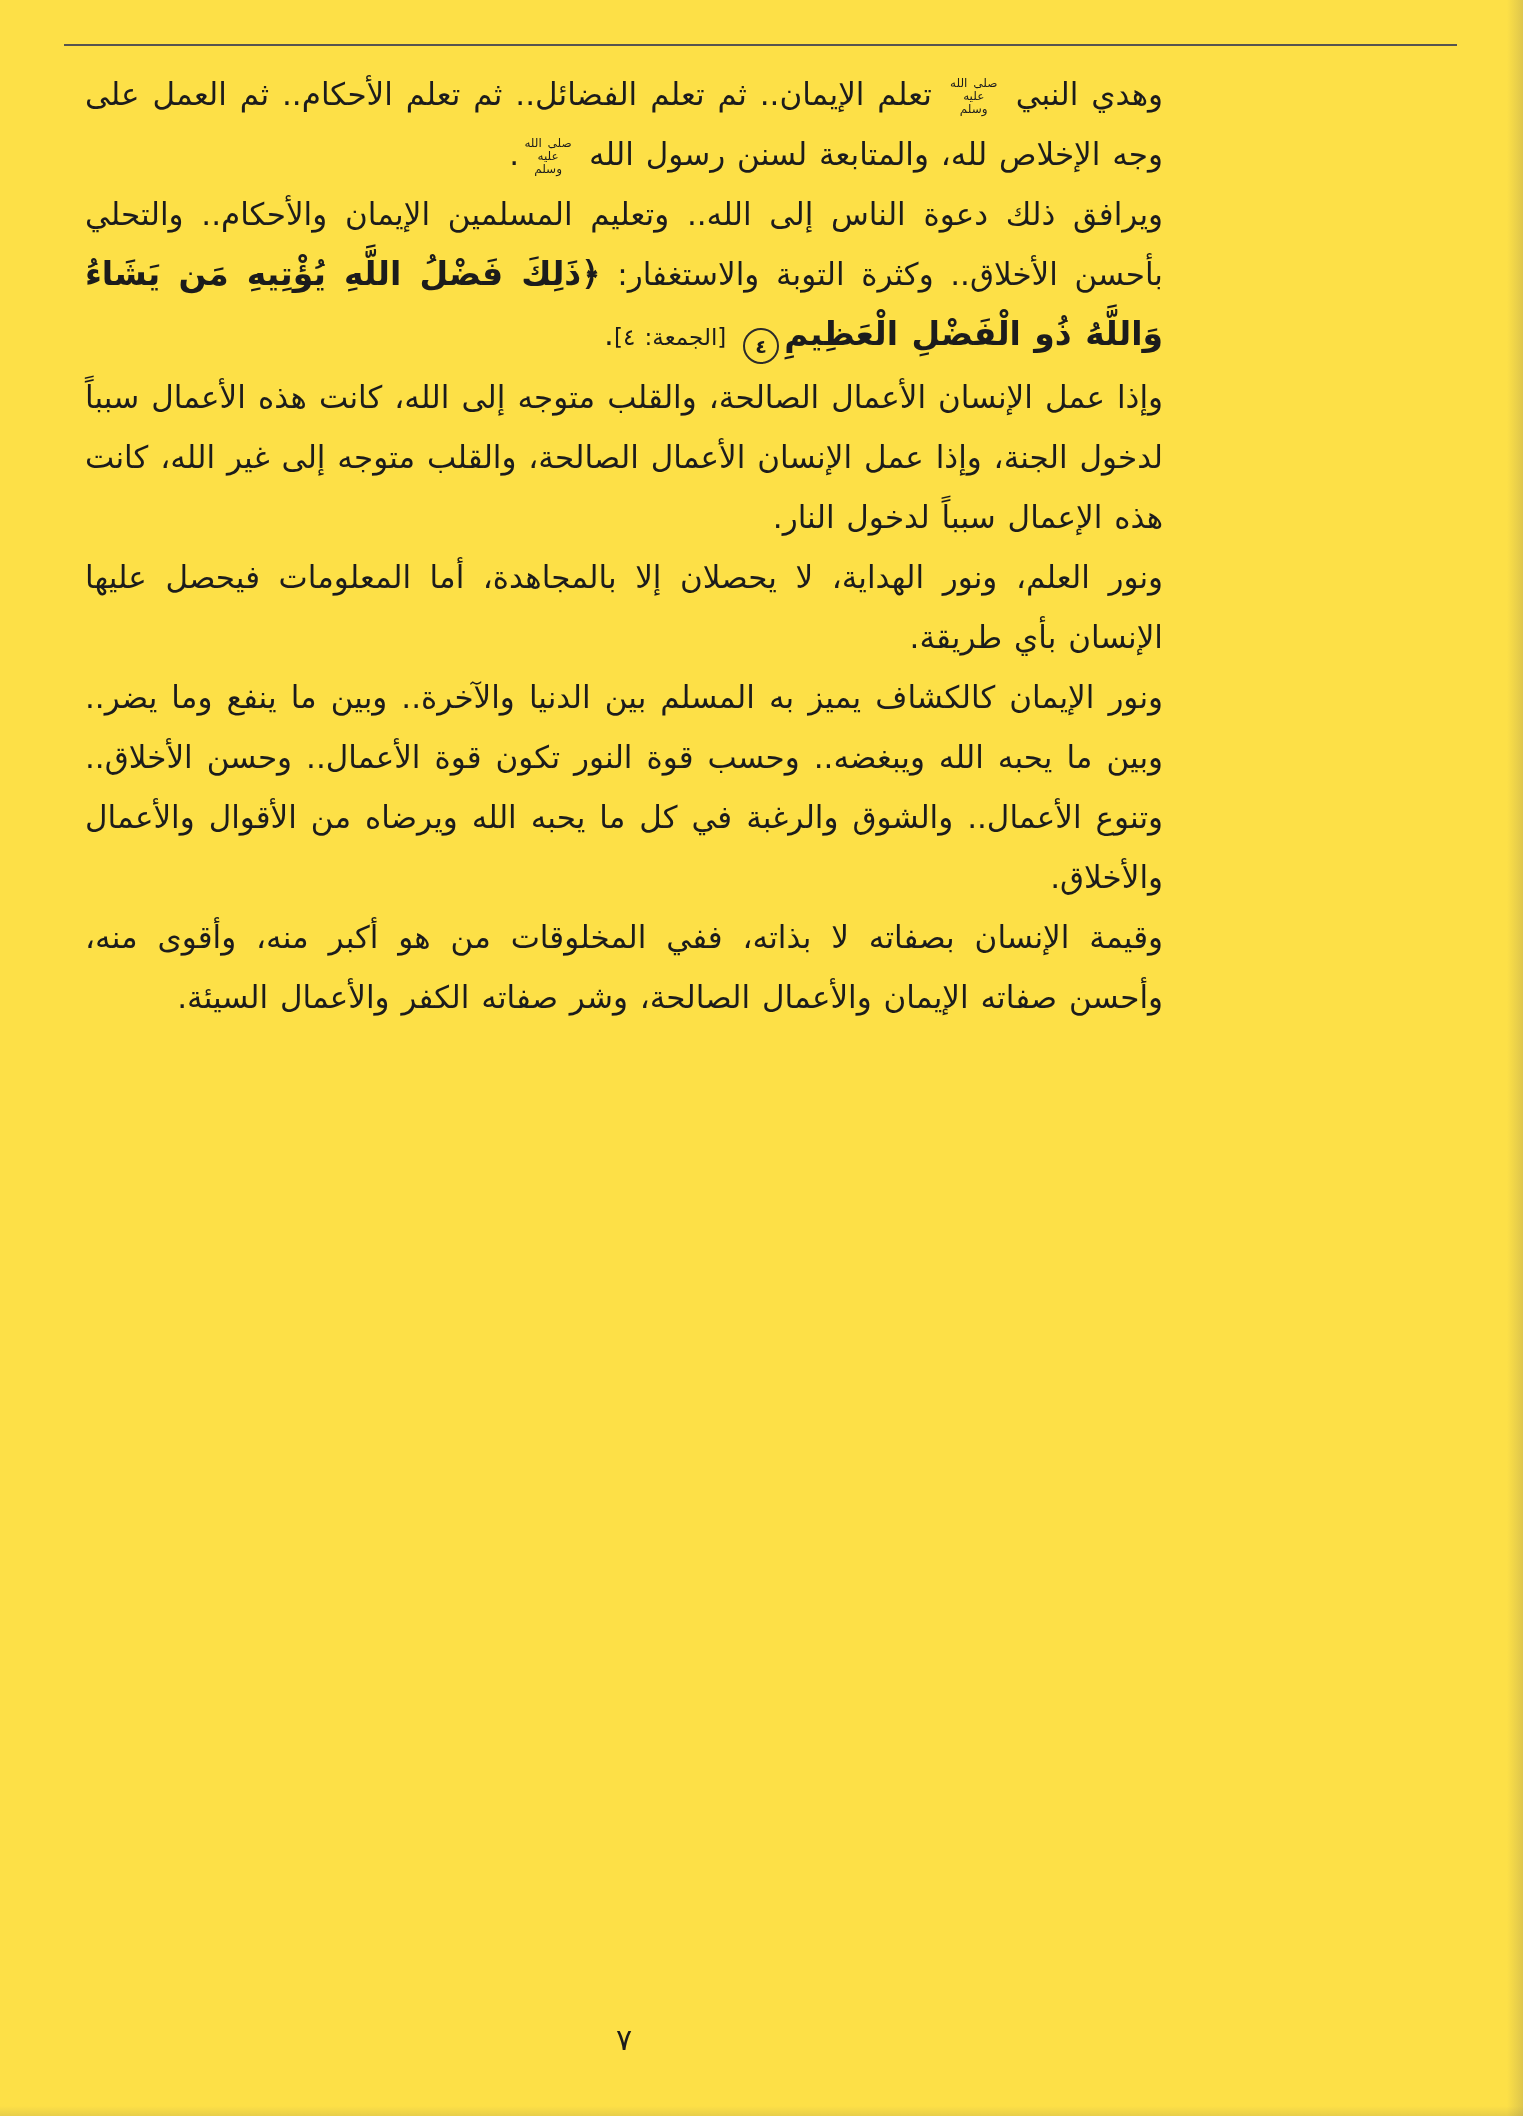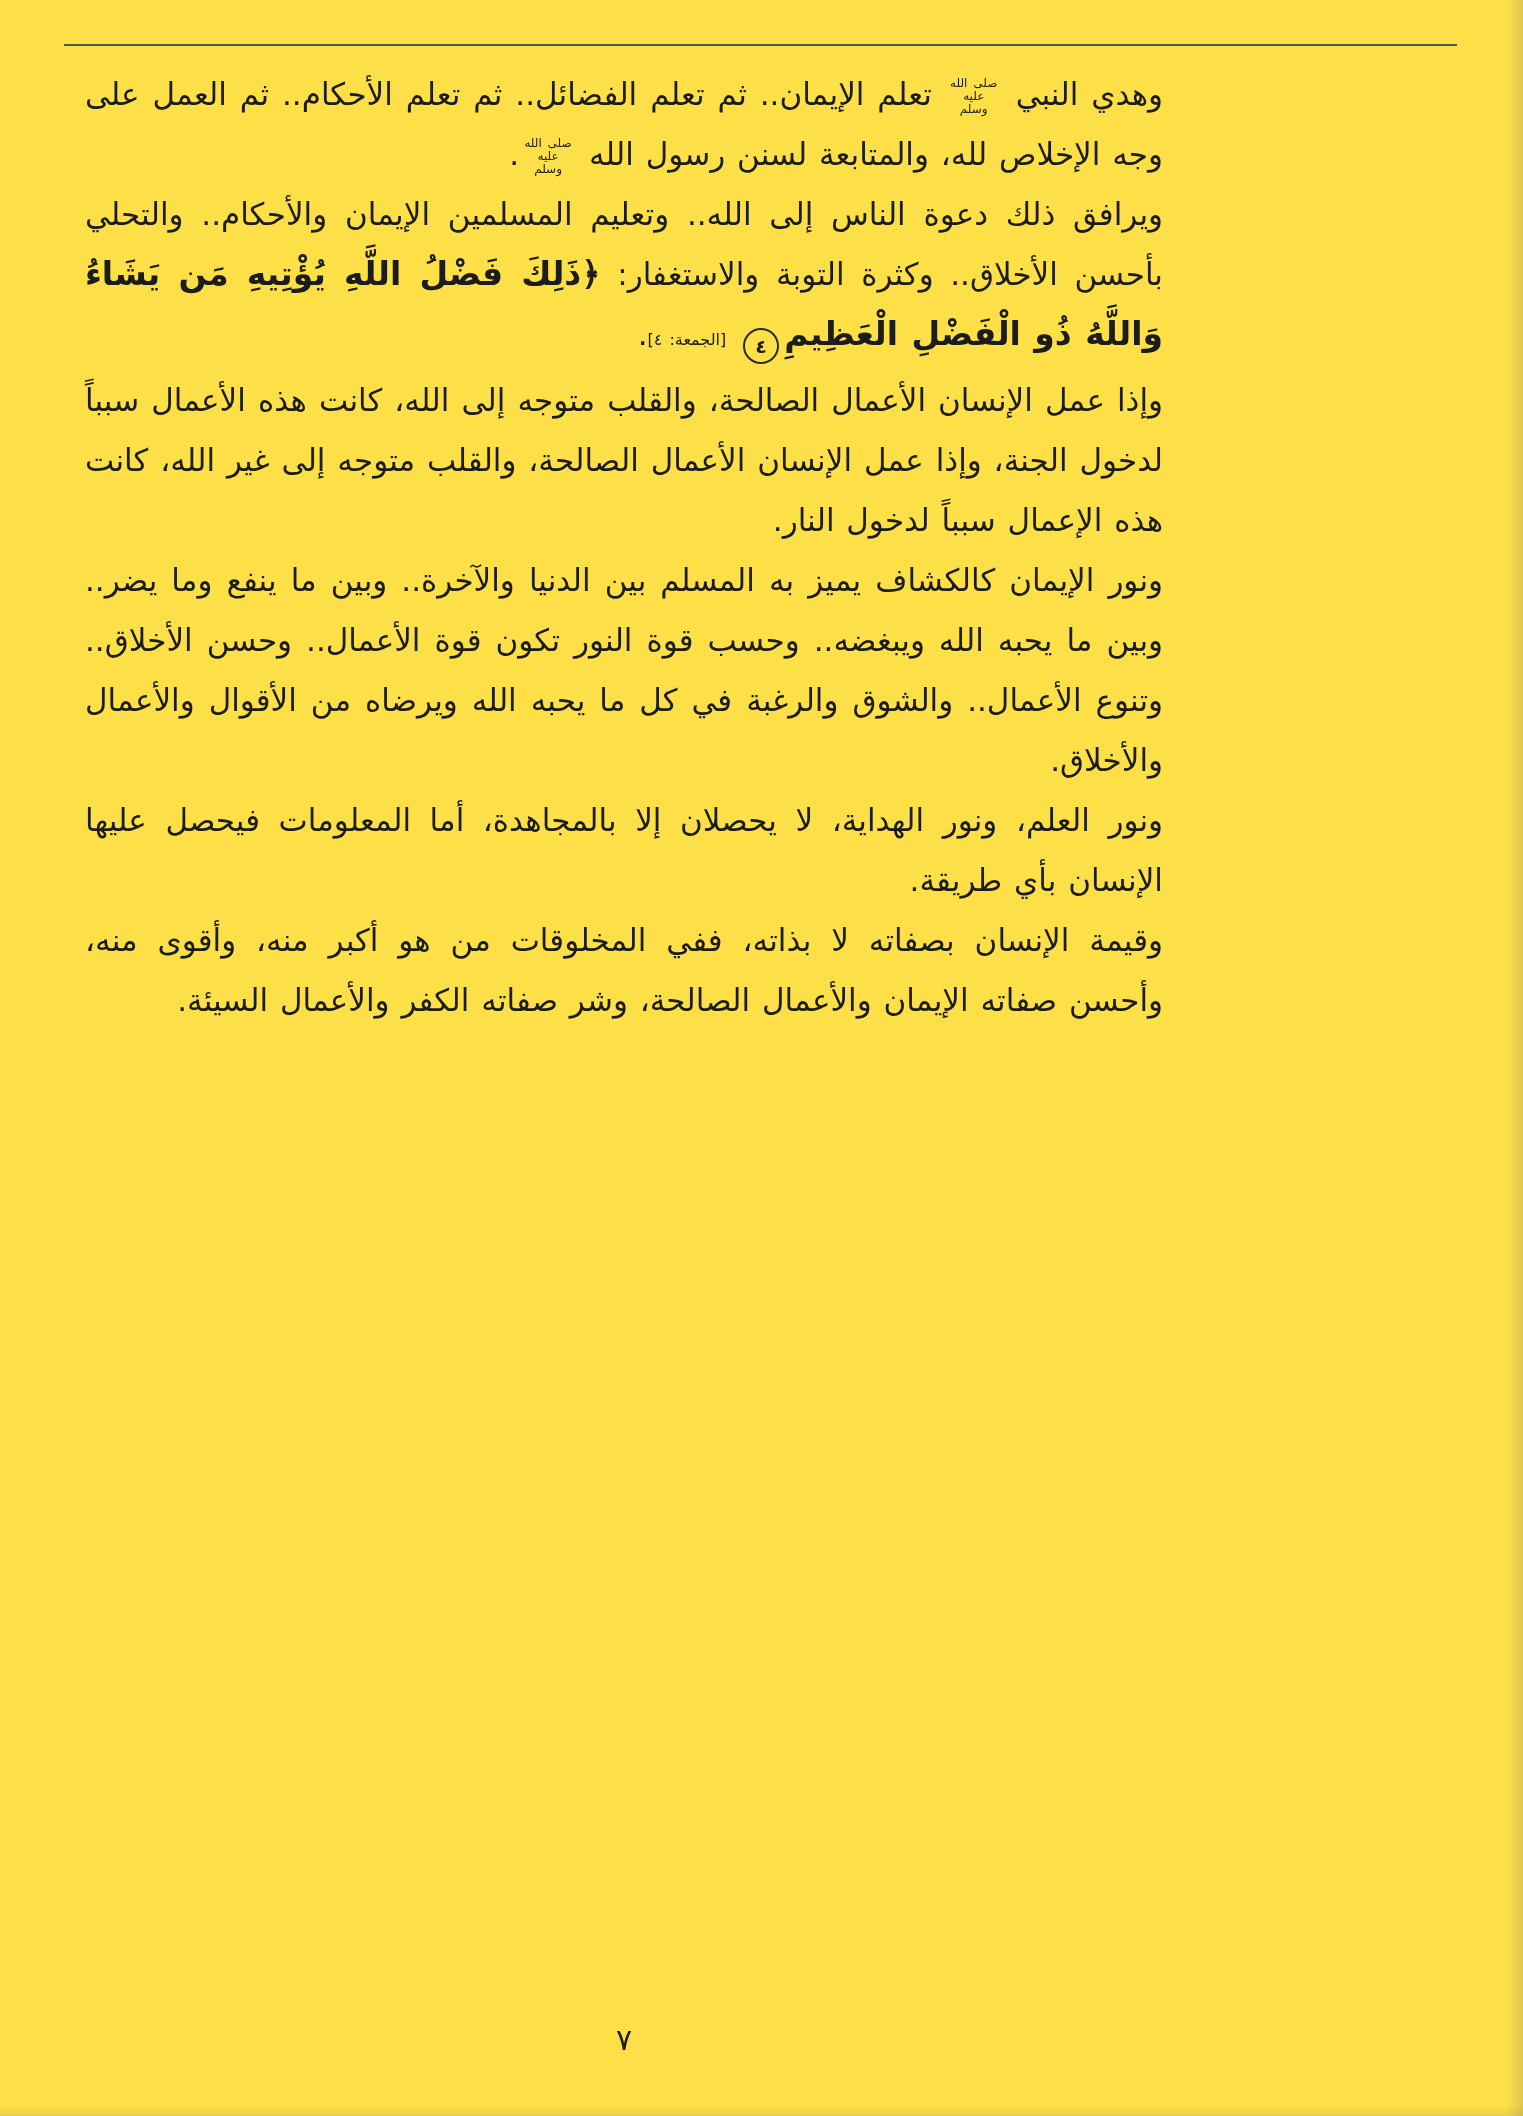--- a/index.html
+++ b/index.html
@@ -45,21 +45,21 @@
     line-height: 32px;
     border: 2px solid #2b2b2b;
     border-radius: 50%;
     text-align: center;
     font-size: 19px;
     font-weight: 700;
     vertical-align: -8px;
     margin: 0 5px;
     box-sizing: border-box;
   }
-  .run-r { font-size: 16px; }
+  .run-r { font-size: 23px; }
   .run-h {
     display: inline-block;
     width: 52px;
     font-size: 12px;
     line-height: 13px;
     text-align: center;
     vertical-align: middle;
     margin: 0 3px;
     font-weight: 400;
   }
@@ -89,20 +89,20 @@
 </style>
 </head>
 <body>
 
 <div class="page">
   <div class="top-rule"></div>
   <div class="content">
       <p class="para"><span class="run-n">وهدي النبي </span><span class="run-h">صلى الله عليه وسلم</span><span class="run-n"> تعلم الإيمان.. ثم تعلم الفضائل.. ثم تعلم الأحكام.. ثم العمل على وجه الإخلاص لله، والمتابعة لسنن رسول الله </span><span class="run-h">صلى الله عليه وسلم</span><span class="run-n">.</span></p>
       <p class="para"><span class="run-n">ويرافق ذلك دعوة الناس إلى الله.. وتعليم المسلمين الإيمان والأحكام.. والتحلي بأحسن الأخلاق.. وكثرة التوبة والاستغفار: </span><span class="run-q">﴿ذَلِكَ فَضْلُ اللَّهِ يُؤْتِيهِ مَن يَشَاءُ وَاللَّهُ ذُو الْفَضْلِ الْعَظِيمِ</span><span class="run-m">٤</span><span class="run-n"> </span><span class="run-r">[الجمعة: ٤]</span><span class="run-n">.</span></p>
       <p class="para"><span class="run-n">وإذا عمل الإنسان الأعمال الصالحة، والقلب متوجه إلى الله، كانت هذه الأعمال سبباً لدخول الجنة، وإذا عمل الإنسان الأعمال الصالحة، والقلب متوجه إلى غير الله، كانت هذه الإعمال سبباً لدخول النار.</span></p>
+      <p class="para"><span class="run-n">ونور العلم، ونور الهداية، لا يحصلان إلا بالمجاهدة، أما المعلومات فيحصل عليها الإنسان بأي طريقة.</span></p>
       <p class="para"><span class="run-n">ونور الإيمان كالكشاف يميز به المسلم بين الدنيا والآخرة.. وبين ما ينفع وما يضر.. وبين ما يحبه الله ويبغضه.. وحسب قوة النور تكون قوة الأعمال.. وحسن الأخلاق.. وتنوع الأعمال.. والشوق والرغبة في كل ما يحبه الله ويرضاه من الأقوال والأعمال والأخلاق.</span></p>
-      <p class="para"><span class="run-n">ونور العلم، ونور الهداية، لا يحصلان إلا بالمجاهدة، أما المعلومات فيحصل عليها الإنسان بأي طريقة.</span></p>
       <p class="para"><span class="run-n">وقيمة الإنسان بصفاته لا بذاته، ففي المخلوقات من هو أكبر منه، وأقوى منه، وأحسن صفاته الإيمان والأعمال الصالحة، وشر صفاته الكفر والأعمال السيئة.</span></p>
     </div>
   <div class="page-number">٧</div>
   <div class="scan-edge-right"></div>
   <div class="scan-edge-bottom"></div>
 </div>
 
 </body></html>

